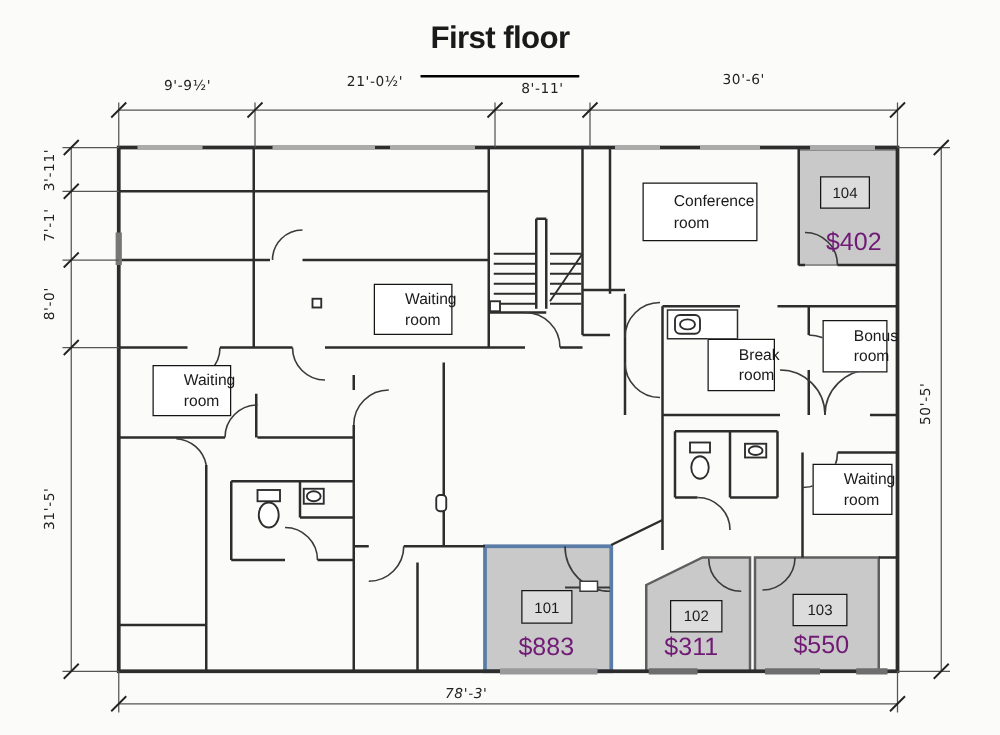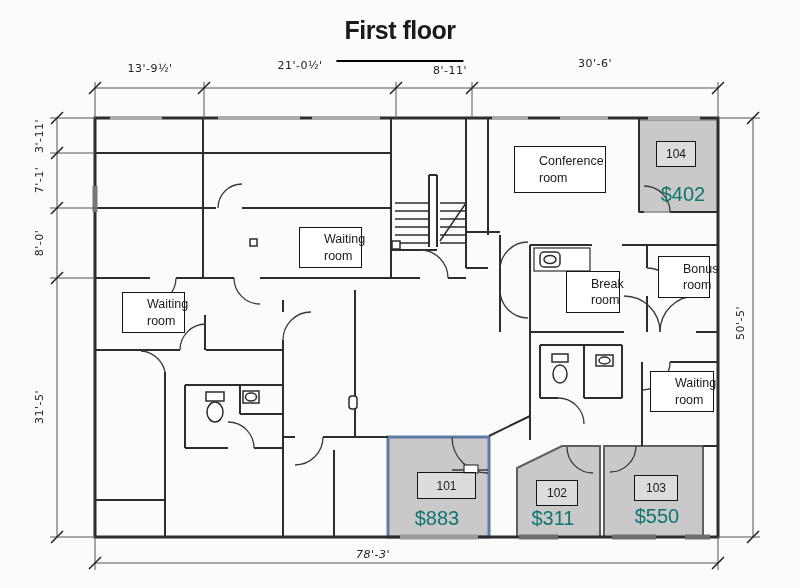--- a/index.html
+++ b/index.html
@@ -10,21 +10,21 @@
          border-bottom:2.5px solid #000;padding:0 8px 15px;white-space:nowrap;}
   svg{position:absolute;left:0;top:0;}
   .dim-label{position:absolute;font-family:"DejaVu Sans",sans-serif;font-size:11px;
              letter-spacing:.5px;color:#222;text-align:center;height:14px;line-height:14px;}
   .dim-v{transform:rotate(-90deg);}
   .room-label{position:absolute;background:#fff;border:1.5px solid #141414;
               font-size:12.5px;line-height:1.3;padding:4px 24px;box-sizing:border-box;
               display:flex;align-items:center;}
   .unit-num{position:absolute;border:1.5px solid #141414;background:rgba(255,255,255,.35);
             font-size:12px;display:flex;align-items:center;justify-content:center;box-sizing:border-box;}
-  .unit-price{position:absolute;font-size:20px;color:#0f766e;text-align:center;width:70px;}
+  .unit-price{position:absolute;font-size:20px;color:#701a75;text-align:center;width:70px;}
 </style>
 </head>
 <body>
 
 <div class="stage">
 
   <div class="title">First floor</div>
 
   <svg width="800" height="588" viewBox="0 0 800 588">
 
@@ -146,42 +146,42 @@
       <path d="M95 537 V570 M718 537 V570"></path>
     </g>
     <g stroke="#222" stroke-width="1.5">
       <path d="M89 94 L101 82 M198 94 L210 82 M390 94 L402 82 M466 94 L478 82 M712 94 L724 82"></path>
       <path d="M51 124 L63 112 M51 159 L63 147 M51 214 L63 202 M51 284 L63 272 M51 543 L63 531"></path>
       <path d="M747 124 L759 112 M747 543 L759 531"></path>
       <path d="M89 569 L101 557 M712 569 L724 557"></path>
     </g>
   </svg>
 
-  <div class="dim-label" style="left:110px;top:62px;width:80px;">13'-9½'</div>
+  <div class="dim-label" style="left:110px;top:62px;width:80px;">9'-9½'</div>
   <div class="dim-label" style="left:260px;top:59px;width:80px;">21'-0½'</div>
-  <div class="dim-label" style="left:410px;top:64px;width:80px;text-align:center;">8'-11'</div>
+  <div class="dim-label" style="left:394px;top:64px;width:80px;text-align:center;">8'-11'</div>
   <div class="dim-label" style="left:555px;top:57px;width:80px;">30'-6'</div>
 
   <div class="dim-label dim-v" style="left:10px;top:129px;width:60px;">3'-11'</div>
   <div class="dim-label dim-v" style="left:10px;top:173px;width:60px;">7'-1'</div>
   <div class="dim-label dim-v" style="left:10px;top:236px;width:60px;">8'-0'</div>
   <div class="dim-label dim-v" style="left:10px;top:400px;width:60px;">31'-5'</div>
 
   <div class="dim-label dim-v" style="left:711px;top:316px;width:60px;">50'-5'</div>
 
   <div class="dim-label" style="left:333px;top:548px;width:80px;font-style:italic;">78'-3'</div>
 
   <div class="room-label" style="left:514px;top:146px;width:92px;height:47px;">Conference room</div>
   <div class="room-label" style="left:299px;top:227px;width:63px;height:41px;">Waiting room</div>
   <div class="room-label" style="left:122px;top:292px;width:63px;height:41px;">Waiting room</div>
   <div class="room-label" style="left:658px;top:256px;width:52px;height:42px;">Bonus room</div>
   <div class="room-label" style="left:566px;top:271px;width:54px;height:42px;">Break room</div>
   <div class="room-label" style="left:650px;top:371px;width:64px;height:41px;">Waiting room</div>
 
-  <div class="unit-num" style="left:417px;top:472px;width:59px;height:27px;">101</div>
+  <div class="unit-num" style="left:417px;top:472px;width:41px;height:27px;">101</div>
   <div class="unit-num" style="left:536px;top:480px;width:42px;height:26px;">102</div>
   <div class="unit-num" style="left:634px;top:475px;width:44px;height:26px;">103</div>
   <div class="unit-num" style="left:656px;top:141px;width:40px;height:26px;">104</div>
 
   <div class="unit-price" style="left:402px;top:507px;">$883</div>
   <div class="unit-price" style="left:518px;top:507px;">$311</div>
   <div class="unit-price" style="left:622px;top:505px;">$550</div>
   <div class="unit-price" style="left:648px;top:183px;">$402</div>
 
 </div>

